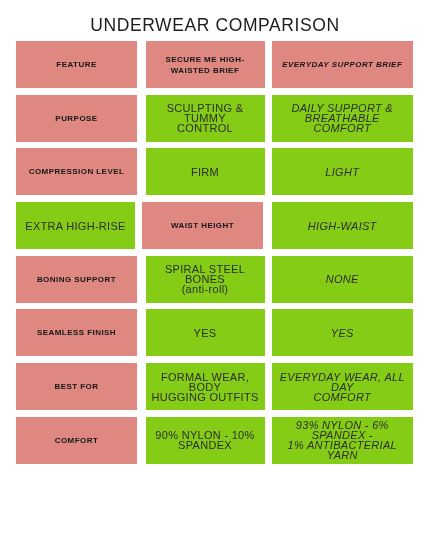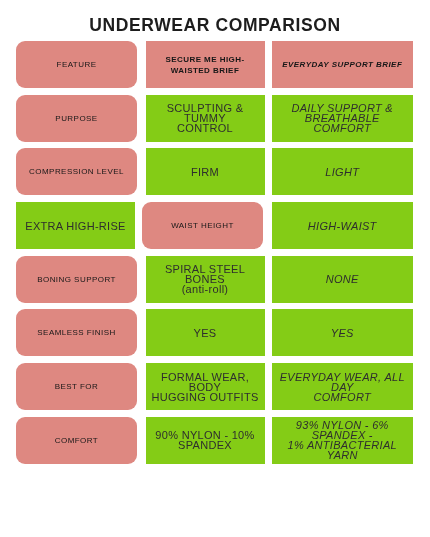--- a/index.html
+++ b/index.html
@@ -16,21 +16,21 @@
     position: relative;
   }
 
   #page-title {
     position: absolute;
     left: 0;
     top: 14px;
     width: 430px;
     text-align: center;
     font-size: 17.5px;
-    font-weight: 700;
+    font-weight: 400;
     letter-spacing: 0.6px;
     color: #1d1d1d;
     line-height: 22px;
     white-space: nowrap;
   }
 
   #comparison-table {
     position: absolute;
     left: 16px;
     top: 41px;
@@ -65,25 +65,24 @@
     margin-right: 7px;
   }
   .cell.col-b {
     width: 141.5px;
     font-style: italic;
   }
 
   .cell.label {
     background: #DE8881;
     color: #171717;
-    font-weight: normal;
+    font-weight: bold;
     font-size: 8px;
     letter-spacing: 0.45px;
     line-height: 11px;
-    border-radius: 9px;
   }
 
   .cell.value {
     background: #84cc16;
     color: #2e2e2e;
     font-weight: 400;
     font-size: 11px;
     letter-spacing: 0.3px;
     line-height: 10px;
   }

